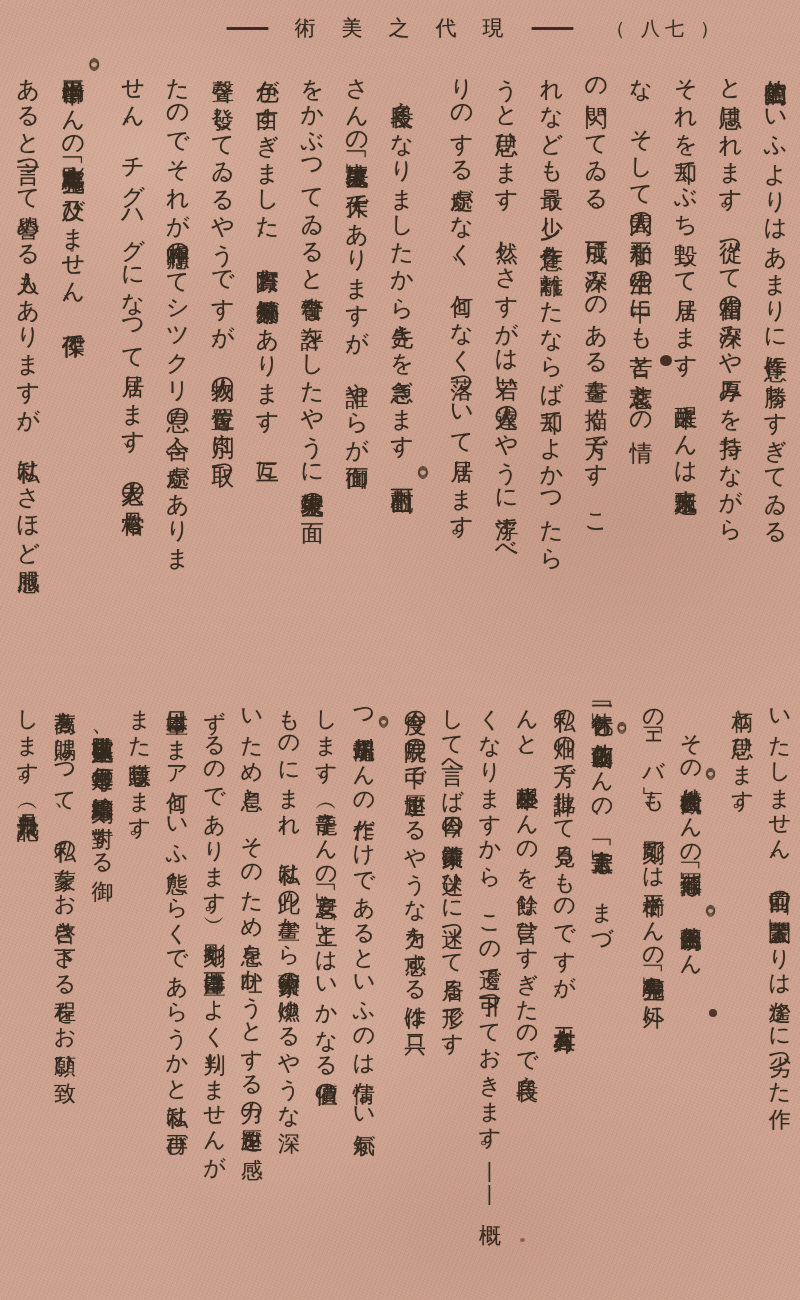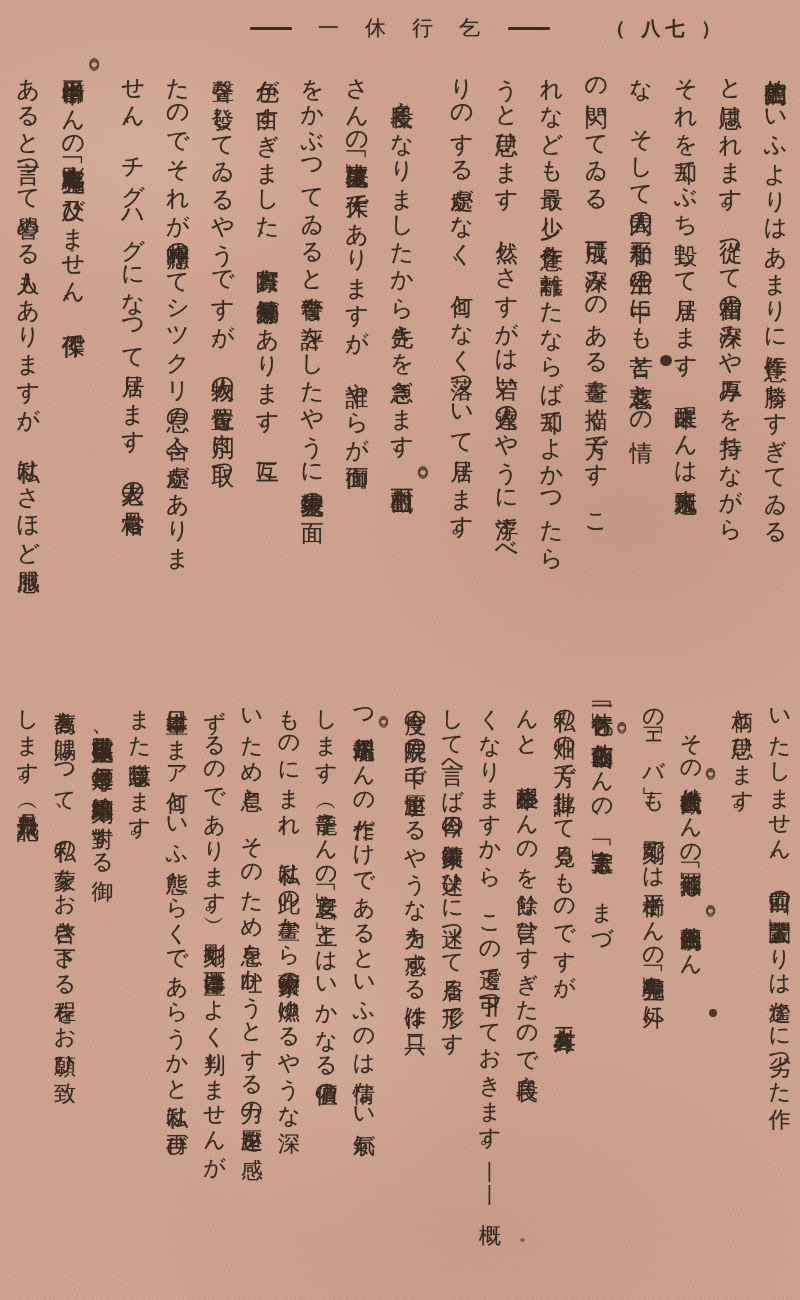--- a/index.html
+++ b/index.html
@@ -28,21 +28,21 @@
     color:#342a20; text-shadow:0 0 1px rgba(52,40,28,.45);
   }
   .title-dash {
     display:inline-block; width:42px; height:3px;
     background:#3a2e22; border-radius:1px;
   }
   .title-dash.right { margin-left:2px; }
   .page-number {
     position:absolute; left:606px; top:6px;
     font-size:19px; letter-spacing:5px; white-space:nowrap;
-    color:#3a2e22; text-shadow:0 0 1px rgba(52,40,28,.4);font-weight:bold;
+    color:#3a2e22; text-shadow:0 0 1px rgba(52,40,28,.4);
   }
   .band {
     position:absolute; left:16px;
     display:flex; flex-direction:row-reverse; justify-content:space-between;
   }
   .band-top    { top:62px;  width:772px; height:618px; font-size:23px; }
   .band-bottom { top:694px; width:776px; height:606px; font-size:22px; }
   .vcol {
     writing-mode:vertical-rl;
     text-orientation:mixed;
@@ -70,21 +70,21 @@
   .stain.s5 { left:178px; top:890px;  width:4px;  height:3px;  opacity:.35; }
 </style>
 </head>
 <body>
 
 <div class="page">
 
   <div class="header">
     <div class="title-wrap">
       <span class="title-dash"></span>
-        <span class="title-text">一休行乞</span>
+        <span class="title-text">術美之代現</span>
         <span class="title-dash right"></span>
     </div>
     <div class="page-number">（ 八七 ）</div>
   </div>
 
   <div class="band band-top" id="band-top">
       <div class="vcol"><span class="">的寫生的といふよりはあまりに作意に勝ちすぎてゐる</span></div>
       <div class="vcol"><span class="">と思はれます。從つて相當の深みや厚みを持ちながら</span></div>
       <div class="vcol"><span class="">それを却てぶち毀して居ります、未醒さんは未來飄逸</span></div>
       <div class="vcol"><span class="">な、そして人間の平和な生活の中にも苦と悲哀との情</span></div>

